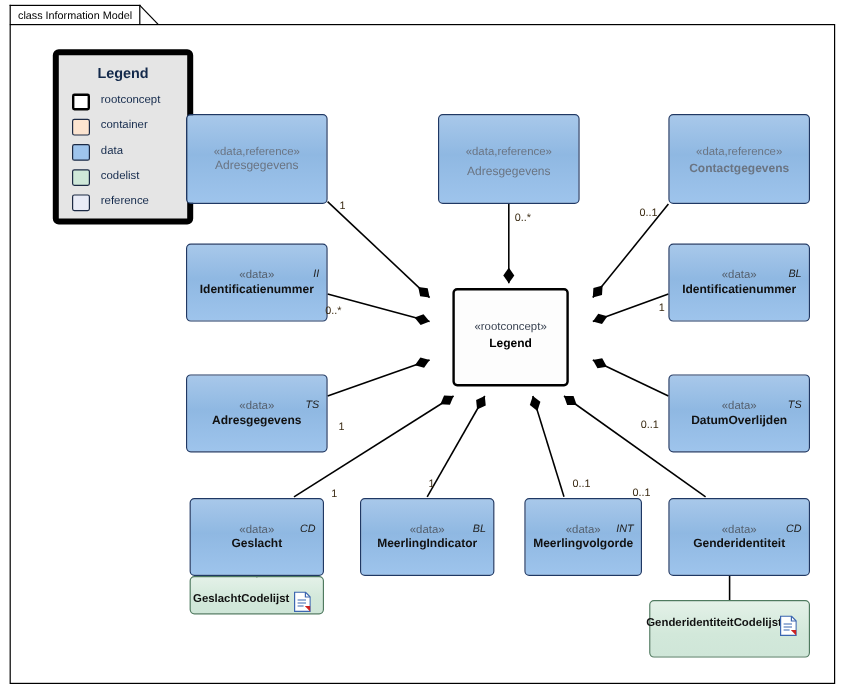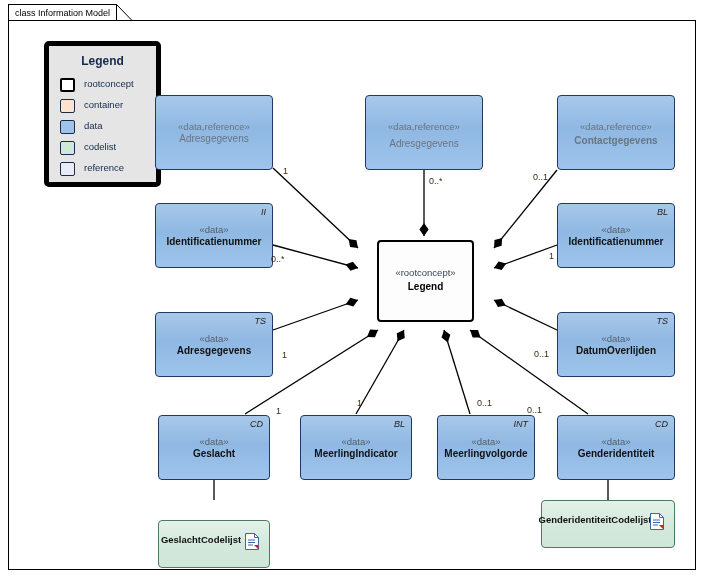--- a/index.html
+++ b/index.html
@@ -31,21 +31,21 @@
       background:linear-gradient(to bottom,#e4f1e8 0%,#d2e8da 60%,#cfe6d8 100%);}
 
   .node .stereo{position:absolute;left:0;right:0;text-align:center;font-size:9.5px;line-height:12px;}
   .node .nm{position:absolute;left:0;right:0;text-align:center;font-size:10px;line-height:12px;font-weight:bold;}
   .data-node .stereo,.ref-node .stereo{color:#55606e;}
   .ref-node .stereo,.ref-node .nm{color:#6a7482;font-weight:normal;}
   .ref-node .nm{font-weight:normal;font-size:10px;color:#6a7482;}
   .data-node .nm{color:#111;}
   .root-node .stereo{color:#3a4352;}
   .root-node .nm{color:#000;}
-  .badge{position:absolute;top:3px;right:6px;font-size:9px;font-style:italic;color:#222;}
+  .badge{position:absolute;top:19px;right:6px;font-size:9px;font-style:italic;color:#222;}
 
   .cl-label{position:absolute;left:0;right:26px;top:0;bottom:0;display:flex;align-items:flex-start;
             justify-content:center;padding-top:13px;font-size:9.5px;font-weight:bold;color:#111;}
   .cl-icon{position:absolute;right:10px;top:12px;width:14px;height:17px;}
 
   
   .mult{position:absolute;font-size:9px;color:#3a2a12;white-space:nowrap;}
 
   
   .legend{position:absolute;left:44px;top:41px;width:107px;height:136px;border-radius:5px;
@@ -223,21 +223,21 @@
         </div>
       </div>
       <div class="node data-node" style="left: 557px; top: 415px; width: 118px; height: 65px;">
         <div class="shadow"></div>
         <div class="body">
           <div class="badge">CD</div>
           <div class="stereo" style="top: 19.5px;">«data»</div>
           <div class="nm" style="top: 31.5px;">Genderidentiteit</div>
         </div>
       </div>
-      <div class="node codelist-node" style="left: 158px; top: 520px; width: 112px; height: 48px;">
+      <div class="node codelist-node" style="left: 158px; top: 480px; width: 112px; height: 32px;">
         <div class="shadow"></div>
         <div class="body">
           <div class="cl-label">GeslachtCodelijst</div>
           <div class="cl-icon"><svg width="14" height="17" viewBox="0 0 14 17">
               <path d="M0.5,0.5 h9 l4,4 v12 h-13 z" fill="#fff" stroke="#3b66b0" stroke-width="1"></path>
               <path d="M9.5,0.5 v4 h4" fill="none" stroke="#3b66b0" stroke-width="1"></path>
               <g stroke="#3b66b0" stroke-width="1">
                 <line x1="3" y1="7" x2="10" y2="7"></line>
                 <line x1="3" y1="9.5" x2="10" y2="9.5"></line>
                 <line x1="3" y1="12" x2="8" y2="12"></line>

